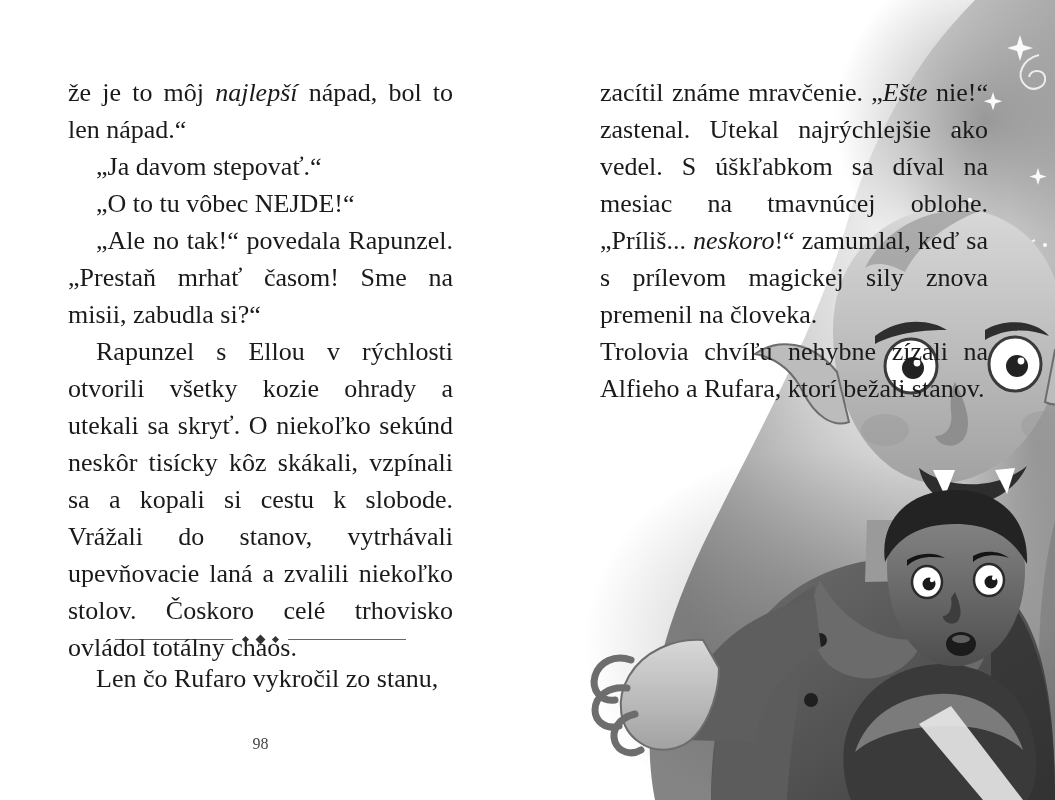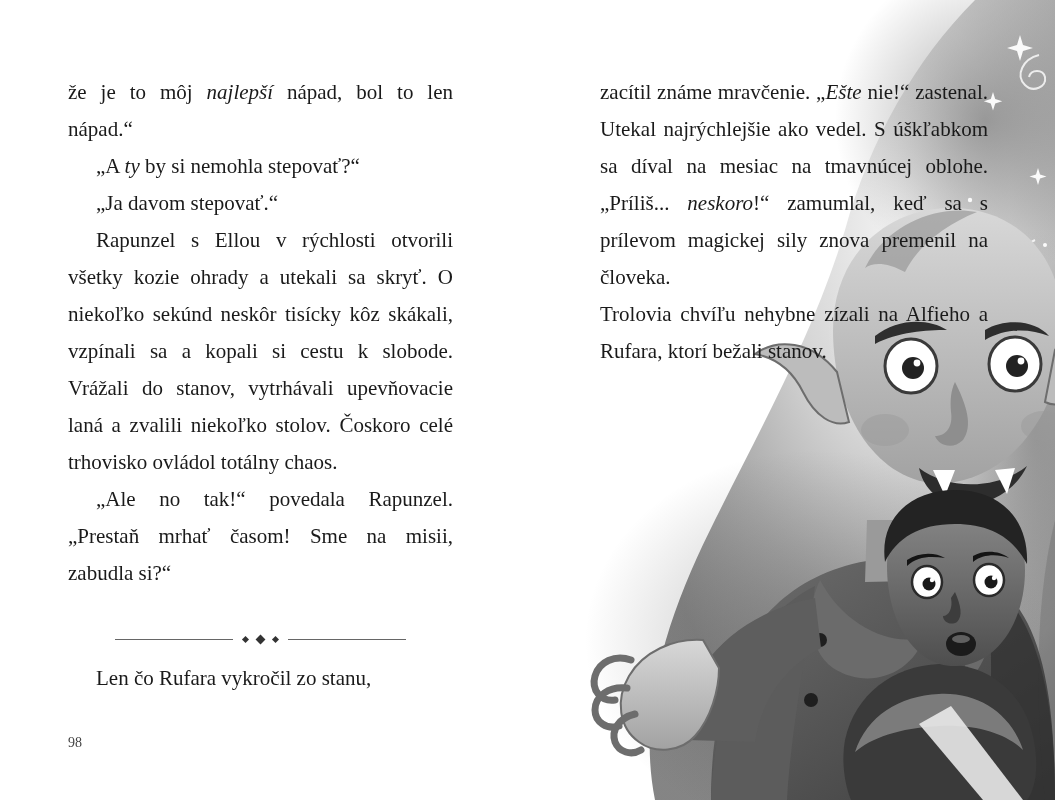--- a/index.html
+++ b/index.html
@@ -30,21 +30,21 @@
     height: 800px;
     overflow: hidden;
     pointer-events: none;
   }
   .illustration svg { display: block; }
 
   
   .col {
     position: absolute;
     top: 74px;
-    font-size: 21px;
+    font-size: 26px;
     line-height: 37px;
     text-align: justify;
     text-justify: inter-word;
   }
   .col-left {
     left: 68px;
     width: 385px;
   }
   .col-right {
     left: 600px;
@@ -100,22 +100,22 @@
     width: 7px;
     height: 7px;
   }
 
   
   .folio {
     position: absolute;
     left: 68px;
     top: 735px;
     width: 385px;
-    text-align: left;
-    font-size: 14px;
+    text-align: center;
+    font-size: 16px;
     color: #444;
     z-index: 5;
   }
 </style>
 </head>
 <body>
 
 <div class="page">
 
   <div class="illustration">
@@ -271,40 +271,38 @@
 
         <path d="M540 800 L540 520 C520 600 520 700 530 800 Z" fill="#3a3a3a" opacity=".18"></path>
       </g>
     </svg>
   </div>
 
   <div class="col col-left">
     <p class="p-noindent">
       <span>že je to môj </span><em>najlepší</em><span> nápad, bol to len nápad.“</span>
     </p>
-    <p class="p-indent">
-      <span>„A </span><em>ty</em><span> by si nemohla stepovať?“</span>
-    </p>
     <p class="p-indent">„Ja davom stepovať.“</p>
+    <p class="p-indent">„O to tu vôbec NEJDE!“</p>
+    <p class="p-indent">„Ale no tak!“ povedala Rapunzel. „Prestaň mrhať časom! Sme na misii, zabudla si?“</p>
     <p class="p-indent">Rapunzel s Ellou v rýchlosti otvorili všetky kozie ohrady a utekali sa skryť. O niekoľko sekúnd neskôr tisícky kôz skákali, vzpínali sa a kopali si cestu k slobode. Vrážali do stanov, vytrhávali upevňovacie laná a zvalili niekoľko stolov. Čoskoro celé trhovisko ovládol totálny chaos.</p>
-    <p class="p-indent">„Ale no tak!“ povedala Rapunzel. „Prestaň mrhať časom! Sme na misii, zabudla si?“</p>
   </div>
 
   <div class="divider">
     <div class="rule short"></div>
     <div class="dots">
       <span class="dot"></span>
       <span class="dot big"></span>
       <span class="dot"></span>
     </div>
     <div class="rule short"></div>
   </div>
 
   <div class="col col-left" style="top:660px;">
-    <p class="p-indent no-justify">Len čo Rufara vykročil zo stanu,</p>
+    <p class="p-indent no-justify">Len čo Rufaro vykročil zo stanu,</p>
   </div>
 
   <div class="col col-right">
     <p class="p-noindent">
       <span>zacítil známe mravčenie. „</span><em>Ešte</em><span> nie!“ zastenal. Utekal najrýchlejšie ako vedel. S úškľabkom sa díval na mesiac na tmavnúcej oblohe. „Príliš... </span><em>neskoro</em><span>!“ zamumlal, keď sa s prílevom magickej sily znova premenil na človeka.</span>
     </p>
     <p class="p-noindent">Trolovia chvíľu nehybne zízali na Alfieho a Rufara, ktorí bežali stanov.</p>
   </div>
 
   <div class="folio">98</div>

